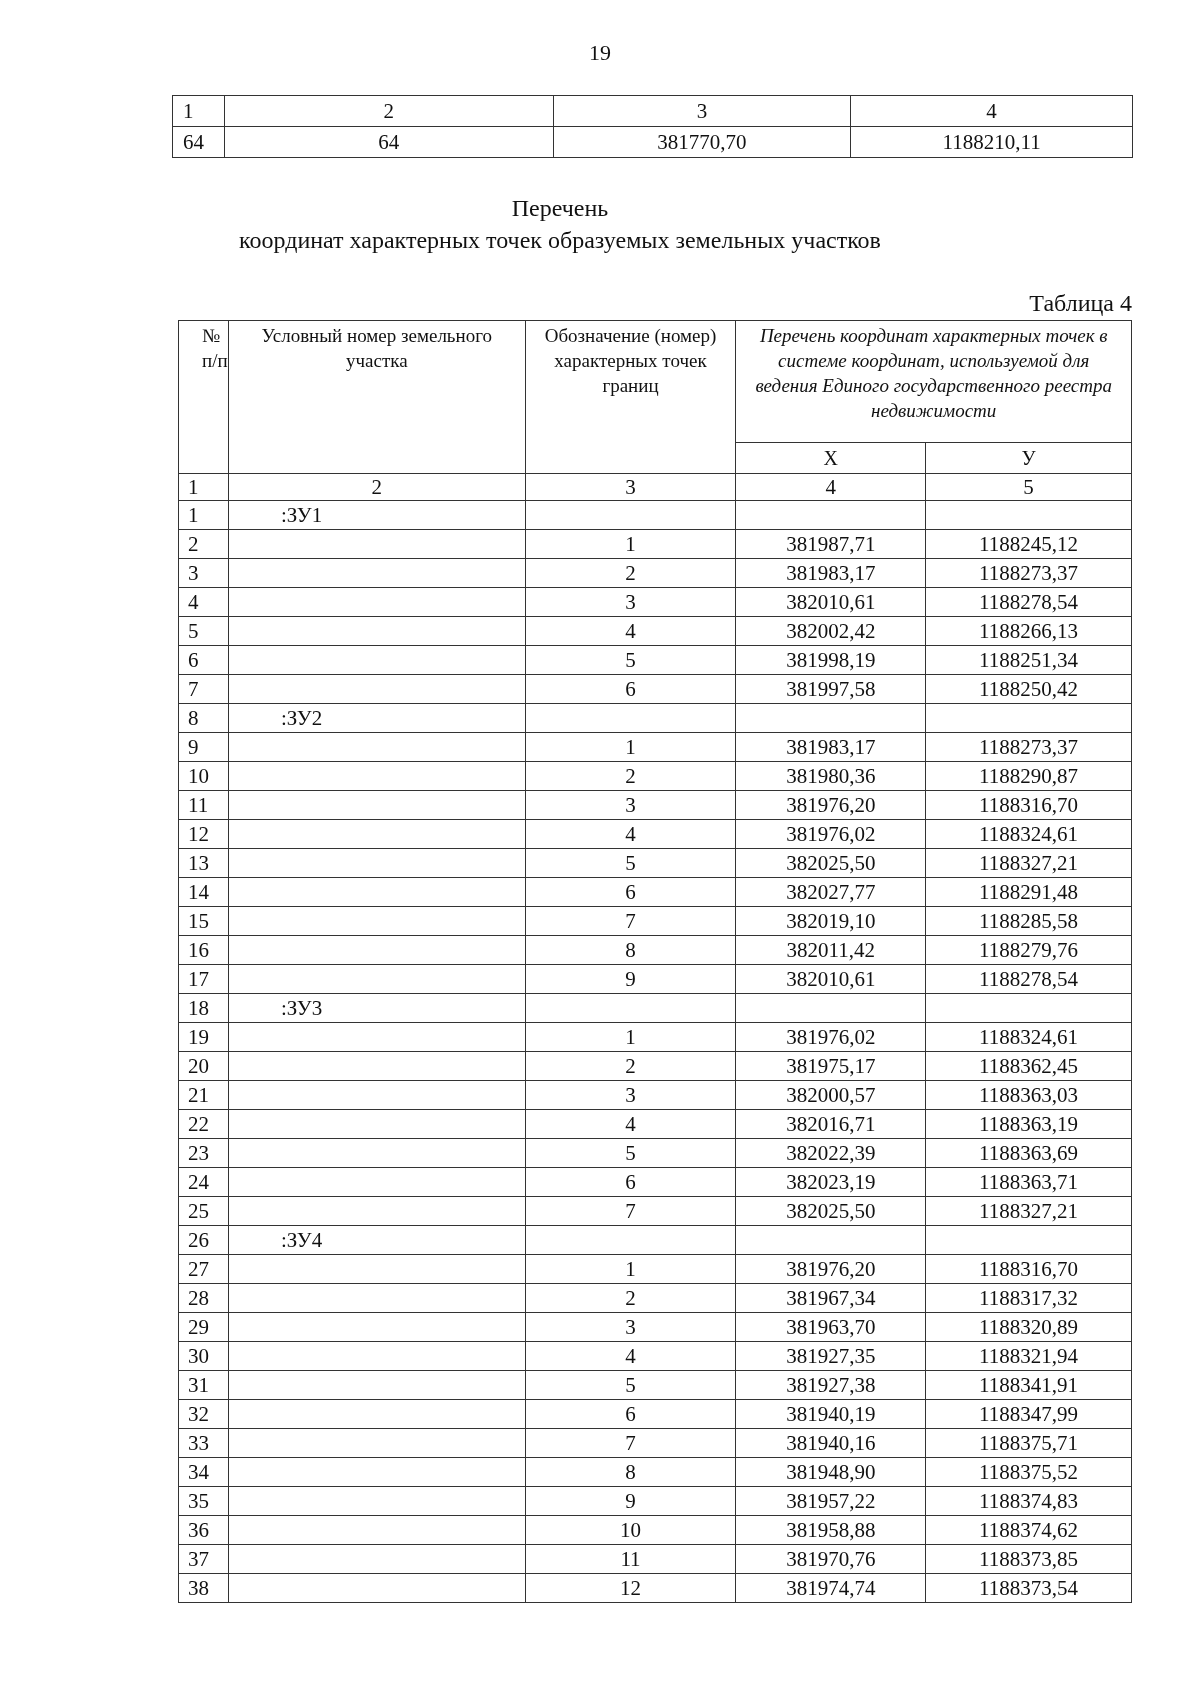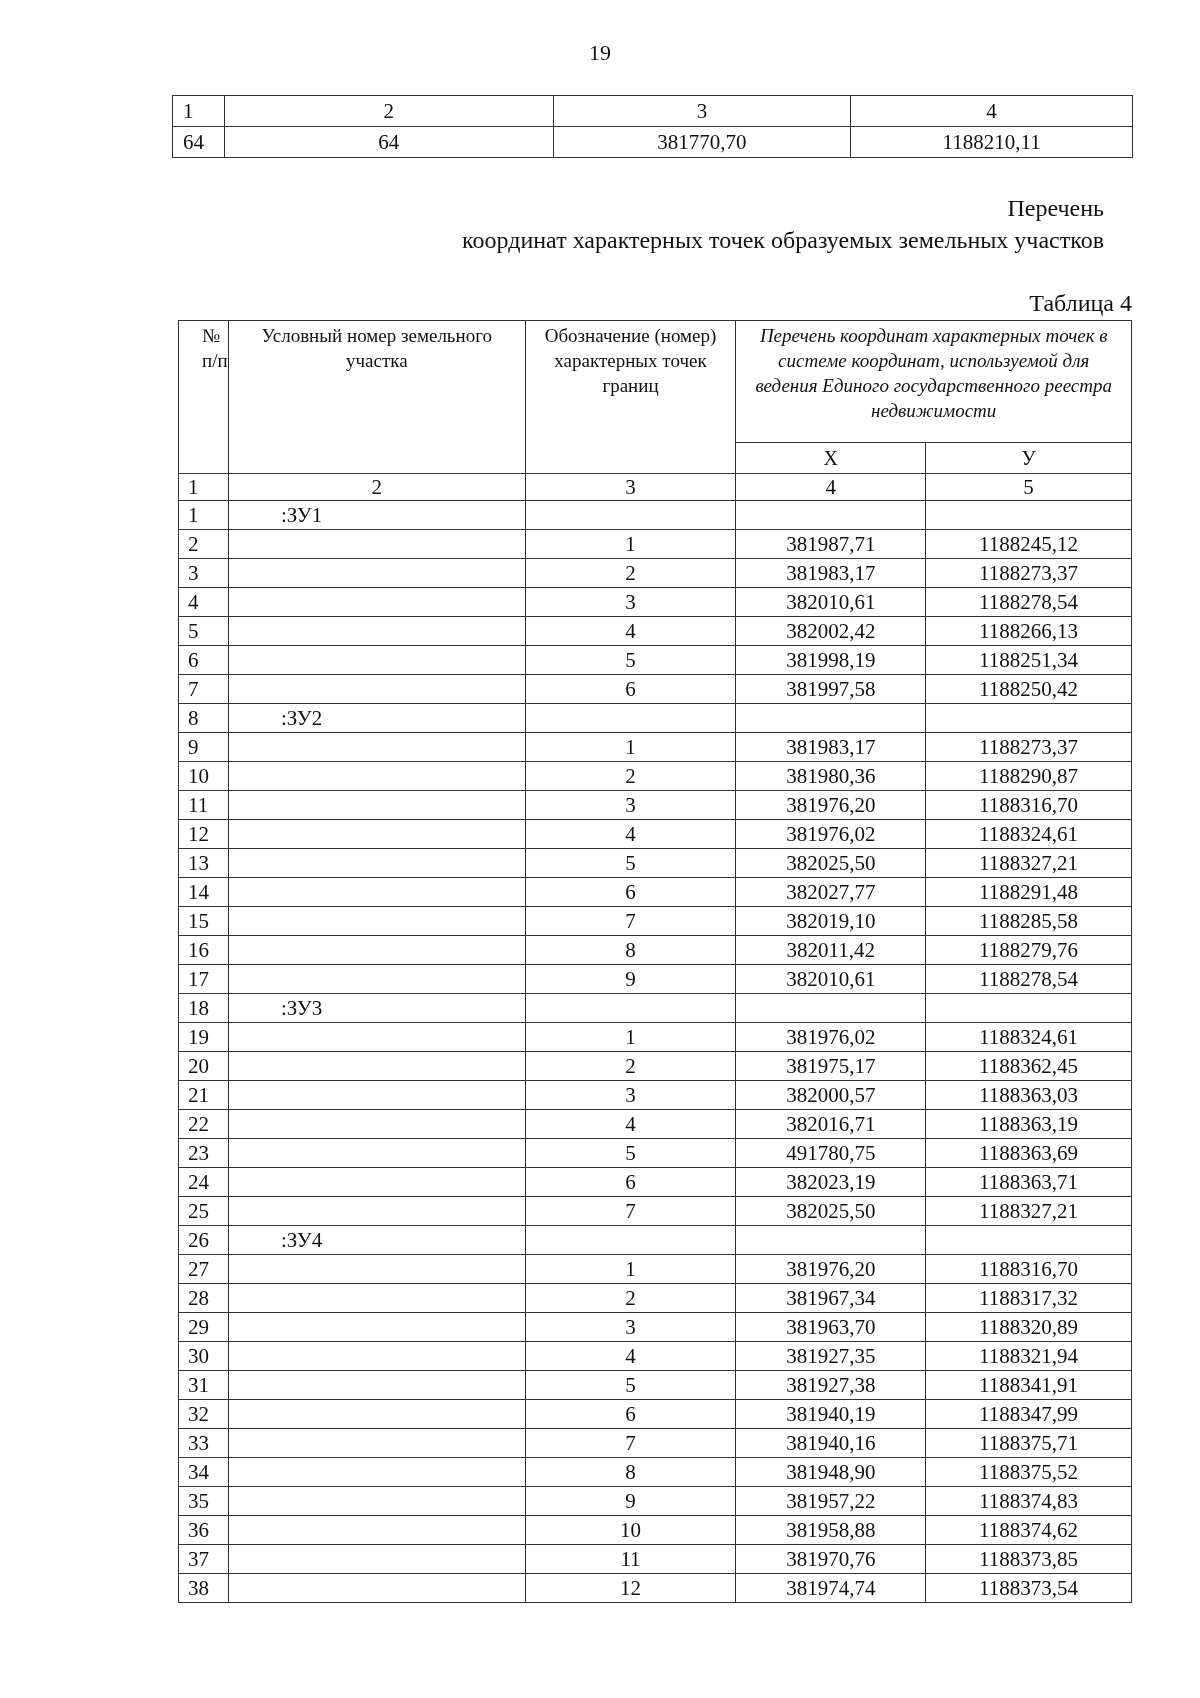--- a/index.html
+++ b/index.html
@@ -12,22 +12,22 @@
     position: absolute; top: 40px; left: 0; width: 1200px;
     text-align: center; font-size: 22px;
   }
   table { border-collapse: collapse; position: absolute; }
   td { border: 1.5px solid #333; font-size: 21px; padding: 0; line-height: 1; }
   .cont-table { top: 95px; left: 172px; width: 961px; }
   .cont-table td { height: 30px; text-align: center; }
   .cont-table td.first { text-align: left; padding-left: 10px; }
 
   .title {
-    position: absolute; top: 192px; left: 0; width: 1104px;
-    text-align: right; font-size: 24px; line-height: 32px;
+    position: absolute; top: 192px; left: 8px; width: 1104px;
+    text-align: center; font-size: 24px; line-height: 32px;
   }
   .table-label {
     position: absolute; top: 290px; right: 68px; font-size: 24px;
   }
   .main-table { top: 320px; left: 178px; width: 954px; }
   .main-table td { height: 28px; text-align: center; }
   .main-table td.num { text-align: left; padding-left: 9px; }
   .main-table td.parcel { text-align: left; padding-left: 52px; }
   .main-table .hdr td { vertical-align: top; font-size: 19px; line-height: 25px; padding-top: 2px; }
   .main-table .hdr td.num { padding-left: 23px; }
@@ -248,21 +248,21 @@
         <td class="num">22</td>
         <td class="parcel"></td>
         <td>4</td>
         <td>382016,71</td>
         <td>1188363,19</td>
       </tr>
       <tr>
         <td class="num">23</td>
         <td class="parcel"></td>
         <td>5</td>
-        <td>491780,75</td>
+        <td>382022,39</td>
         <td>1188363,69</td>
       </tr>
       <tr>
         <td class="num">24</td>
         <td class="parcel"></td>
         <td>6</td>
         <td>382023,19</td>
         <td>1188363,71</td>
       </tr>
       <tr>

